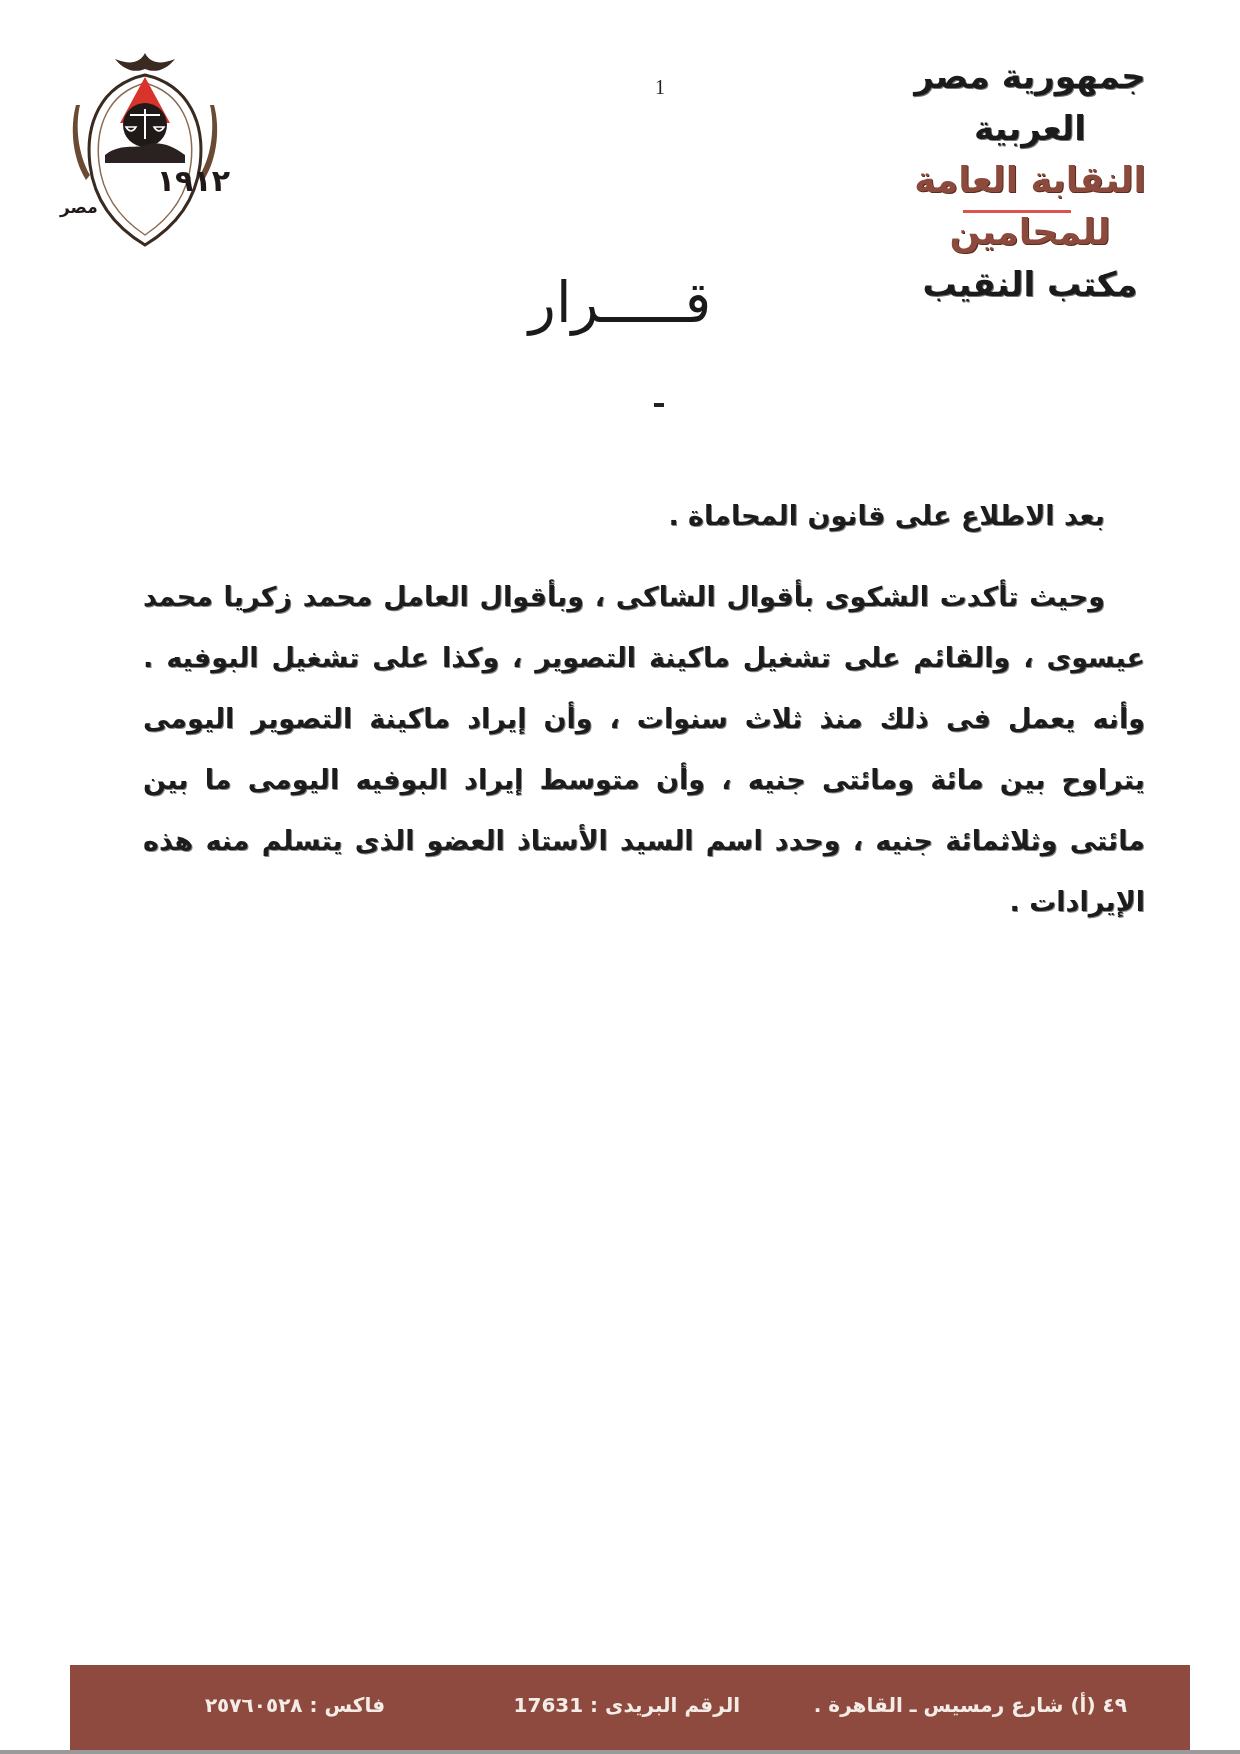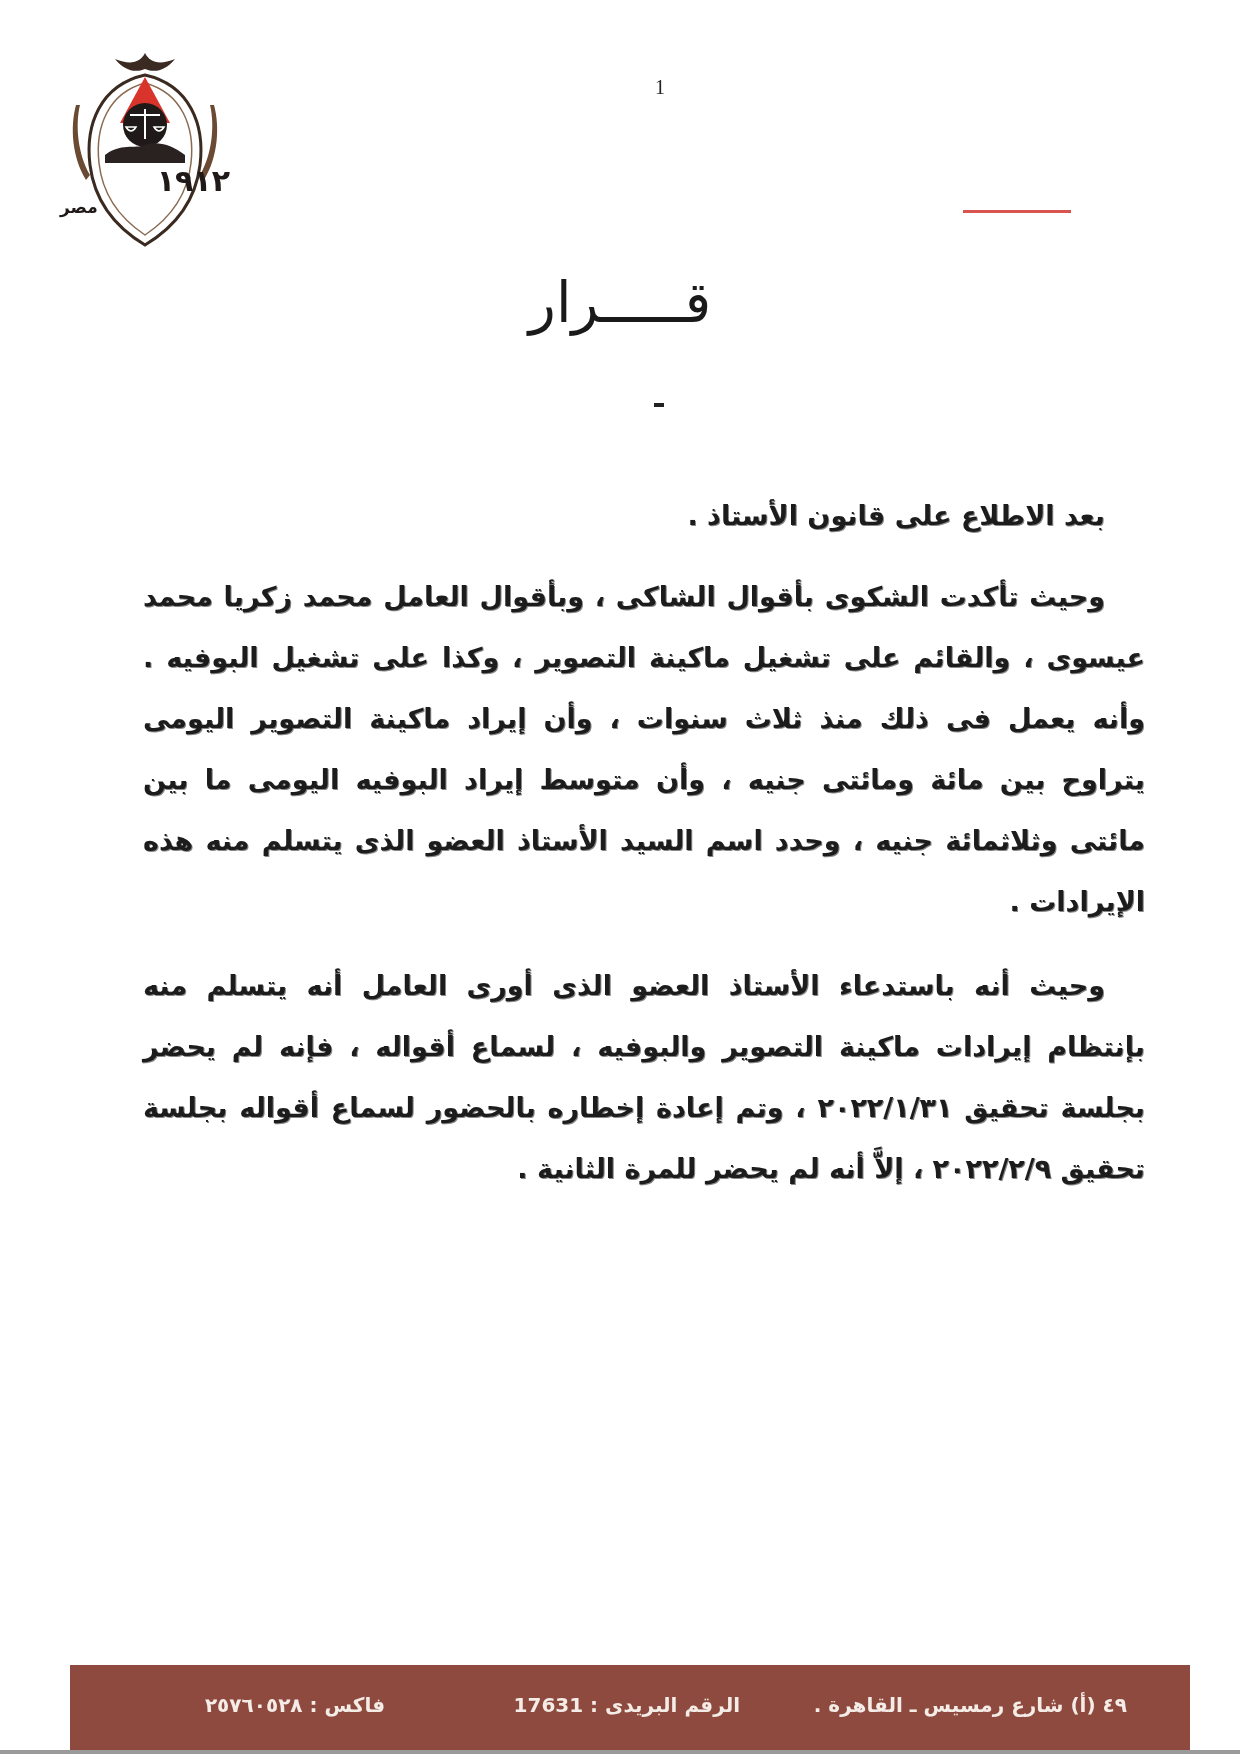--- a/index.html
+++ b/index.html
@@ -52,29 +52,33 @@
       <path d="M66 82 Q71 90 76 82 Z" fill="none" stroke="#fff" stroke-width="1.5"></path>
       <path d="M94 82 Q99 90 104 82 Z" fill="none" stroke="#fff" stroke-width="1.5"></path>
       <path d="M45 110 C60 98 75 104 85 100 C95 96 110 98 125 110 L125 118 L45 118 Z" fill="#2a2220"></path>
     </svg>
     <div style="position:absolute;left:0;width:170px;top:118px;text-align:right;font-weight:bold;font-size:30px;color:#1f1a18;font-family:'DejaVu Sans',sans-serif;">١٩١٢</div>
     <div style="position:absolute;left:0;width:170px;top:152px;text-align:left;font-weight:bold;font-size:17px;color:#1f1a18;font-family:'DejaVu Sans',sans-serif;direction:rtl;">مصر</div>
   </div>
 
   <div class="page-num">1</div>
 
+  <div class="hdr">
+    <div class="l1">جمهورية مصر العربية</div>
+    <div class="l2">النقابة العامة للمحامين</div>
+    <div class="l3">مكتب النقيب</div>
+  </div>
   <div class="hdr-rule"></div>
 
   <div class="title">قـــــرار</div>
   <div class="title-dash"></div>
 
   <div class="body">
-    <p class="para p1">بعد الاطلاع على قانون الأستاذ .</p>
+    <p class="para p1">بعد الاطلاع على قانون المحاماة .</p>
     <p class="para first-indent">وحيث تأكدت الشكوى بأقوال الشاكى ، وبأقوال العامل محمد زكريا محمد عيسوى ، والقائم على تشغيل ماكينة التصوير ، وكذا على تشغيل البوفيه . وأنه يعمل فى ذلك منذ ثلاث سنوات ، وأن إيراد ماكينة التصوير اليومى يتراوح بين مائة ومائتى جنيه ، وأن متوسط إيراد البوفيه اليومى ما بين مائتى وثلاثمائة جنيه ، وحدد اسم السيد الأستاذ العضو الذى يتسلم منه هذه الإيرادات .</p>
-    <p class="para first-indent">وحيث أنه باستدعاء الأستاذ العضو الذى أورى العامل أنه يتسلم منه بإنتظام إيرادات ماكينة التصوير والبوفيه ، لسماع أقواله ، فإنه لم يحضر بجلسة تحقيق ٢٠٢٢/١/٣١ ، وتم إعادة إخطاره بالحضور لسماع أقواله بجلسة تحقيق ٢٠٢٢/٢/٩ ، إلاَّ أنه لم يحضر للمرة الثانية .</p>
   </div>
 
   <div class="footer">
     <span class="addr">٤٩ (أ) شارع رمسيس ـ القاهرة .</span>
     <span class="po">الرقم البريدى : 17631</span>
     <span class="fax">فاكس : ٢٥٧٦٠٥٢٨</span>
   </div>
   <div class="scan-edge"></div>
 </div>
 

